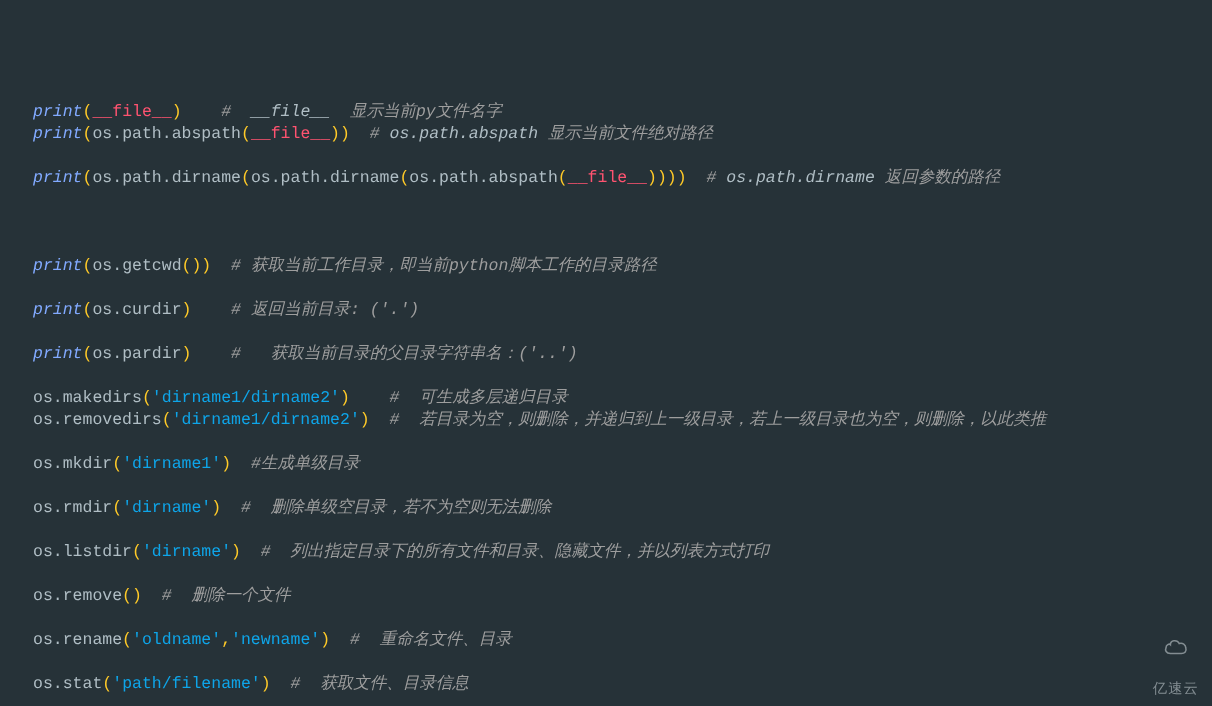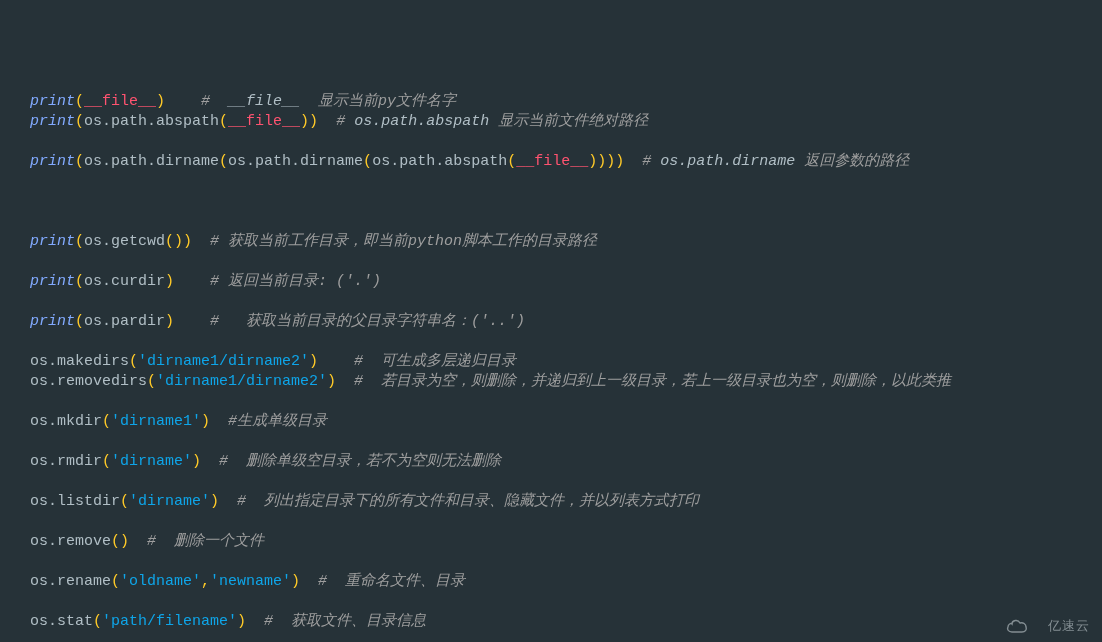--- a/index.html
+++ b/index.html
@@ -34,20 +34,21 @@
     .watermark {
       position: absolute;
       right: 12px;
       bottom: 6px;
       opacity: 0.55;
       display: flex;
       align-items: center;
       gap: 20px;
       color: #cfd8dc;
       font-style: normal;
+      flex-direction: column;
     }
     .watermark svg { display: block; }
     .watermark-text {
       font-family: "Microsoft YaHei", sans-serif;
       font-size: 13px;
       letter-spacing: 1px;
     }
   </style>
 </head>
 <body>

